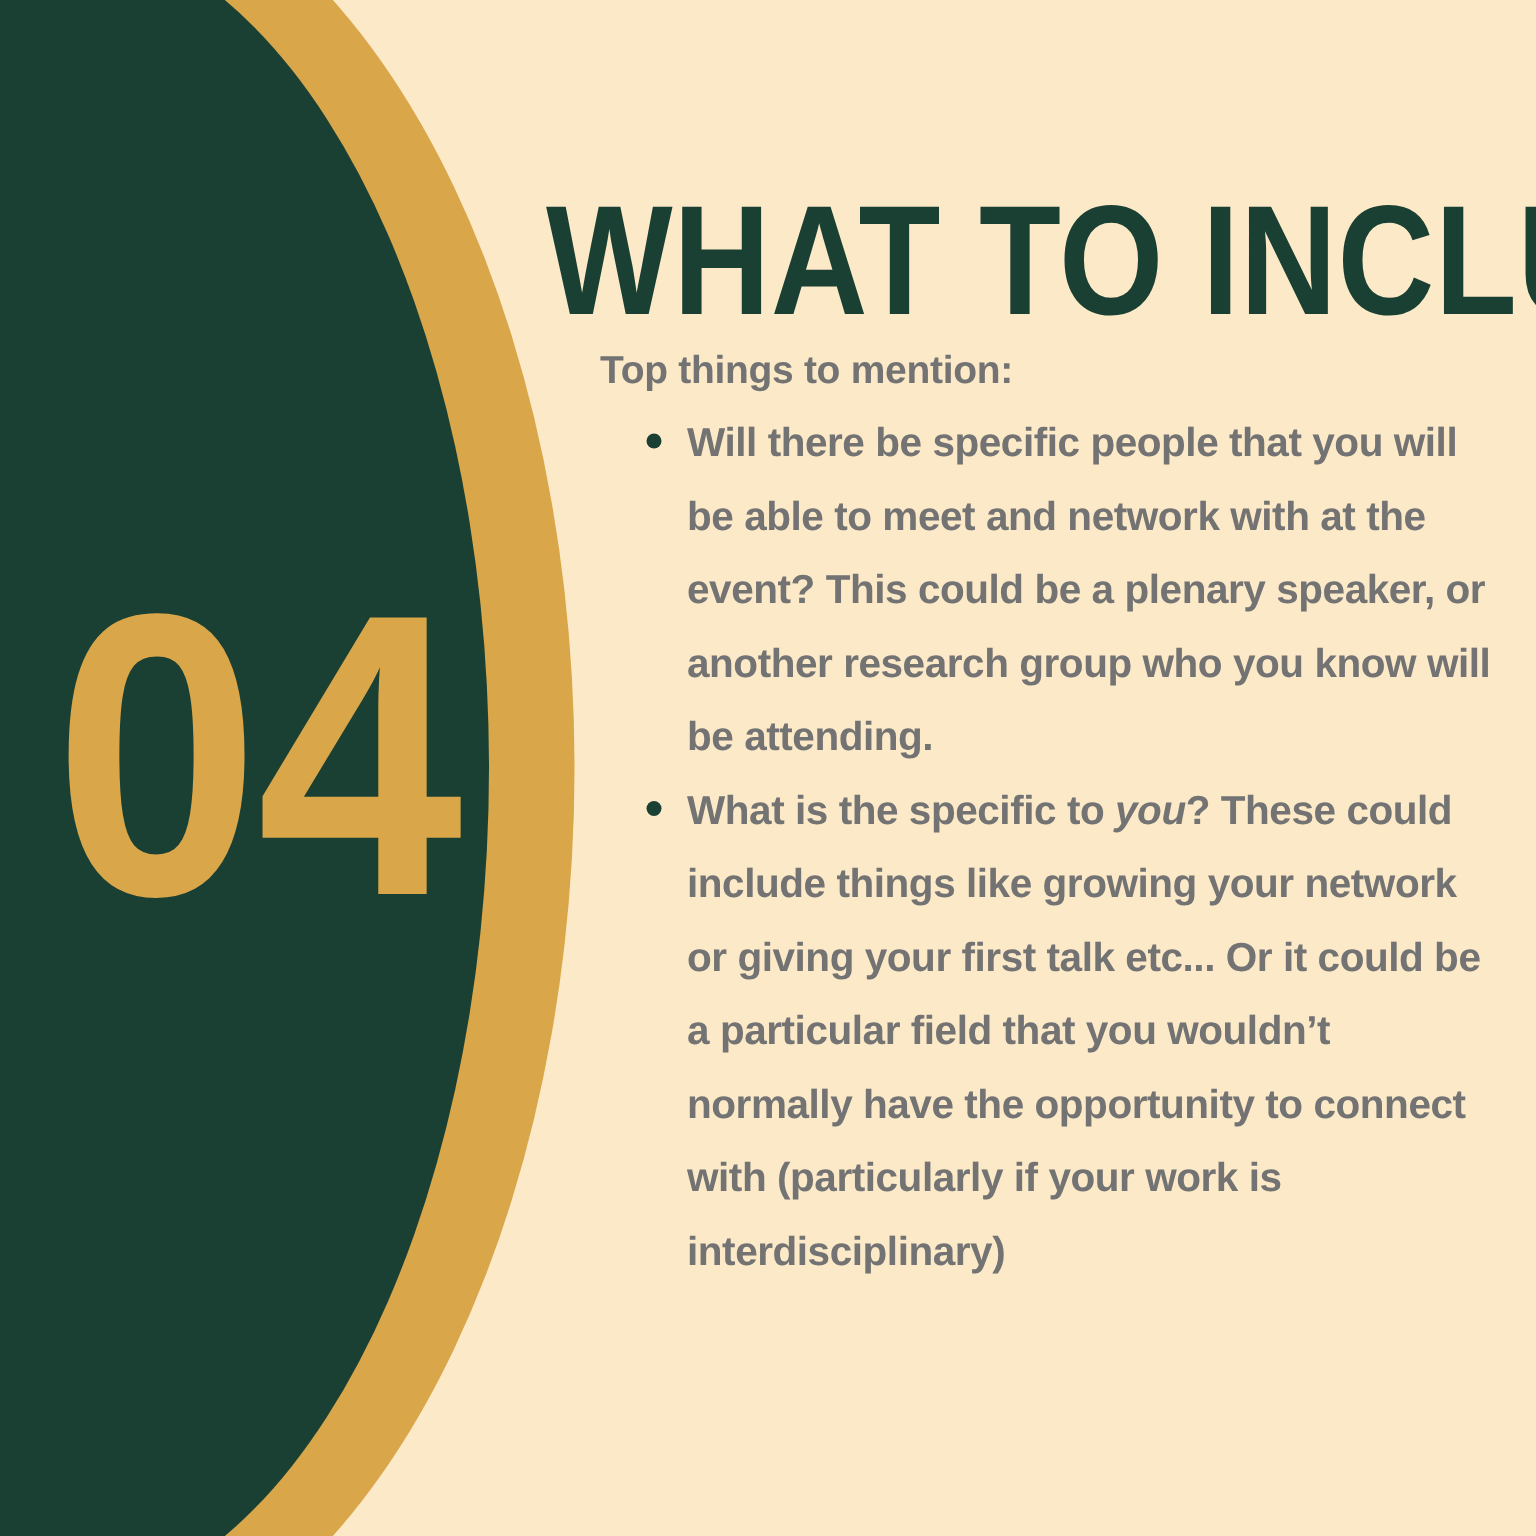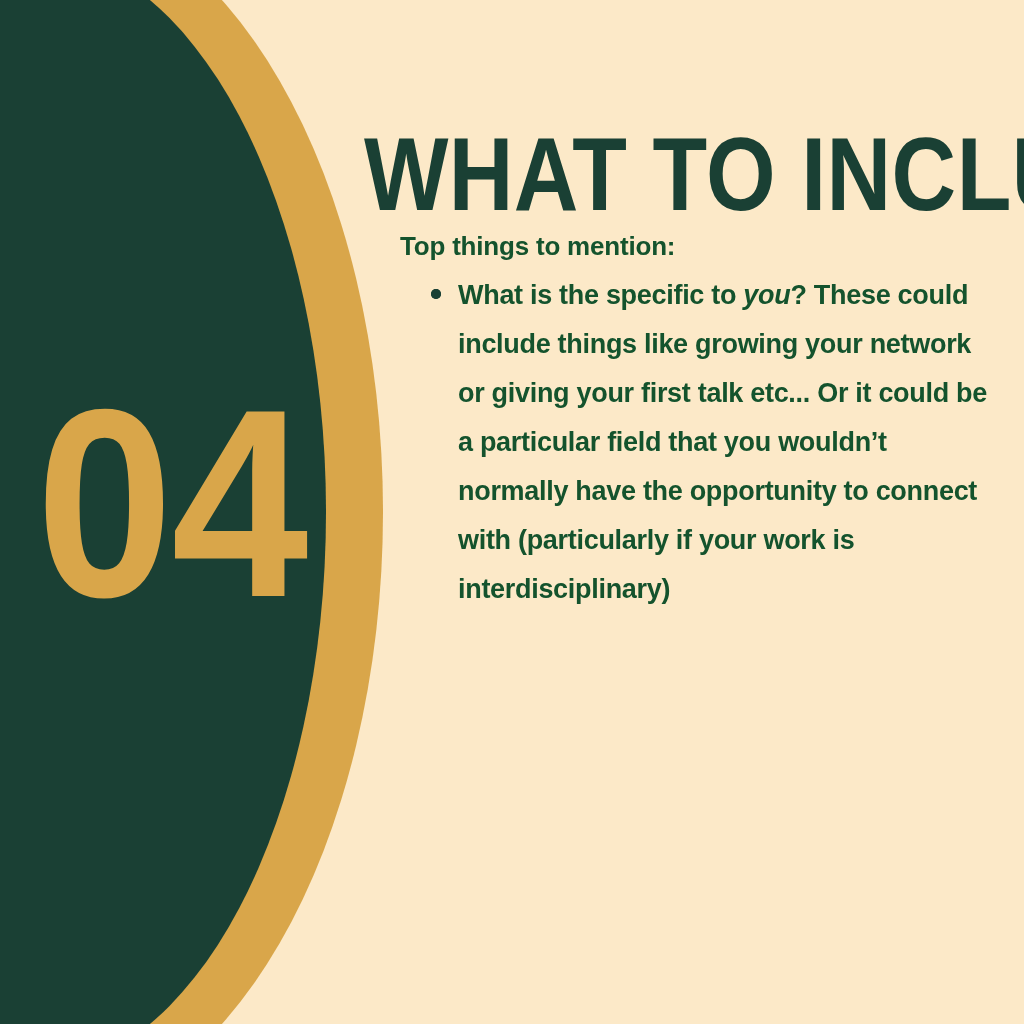--- a/index.html
+++ b/index.html
@@ -67,21 +67,21 @@
     transform-origin: left top;
     white-space: nowrap;
   }
 
   
   .body-block {
     position: absolute;
     left: 400px;
     top: 222px;
     width: 600px;
-    color: #14532d;
+    color: #737373;
   }
 
   .intro {
     font-size: 26px;
     font-weight: 700;
     line-height: 49px;
     letter-spacing: -0.2px;
     margin: 0 0 0 0;
   }
 
@@ -129,20 +129,21 @@
   <div class="number-badge">04</div>
 
   <h1 class="title">WHAT TO INCLUDE</h1>
 
   <div class="body-block">
     <p class="intro">Top things to mention:</p>
 
     <ul class="bullet-list">
       <li class="bullet-item">
         <span class="dot"></span>
+        <span class="bullet-text"><span>Will there be specific people that you will be able to meet and network with at the event? This could be a plenary speaker, or another research group who you know will be attending.</span></span>
       </li>
       <li class="bullet-item">
         <span class="dot"></span>
         <span class="bullet-text"><span>What is the specific to </span><em>you</em><span>? These could include things like growing your network or giving your first talk etc... Or it could be a particular field that you wouldn’t normally have the opportunity to connect with (particularly if your work is interdisciplinary)</span></span>
       </li>
     </ul>
   </div>
 
 </div>
 

